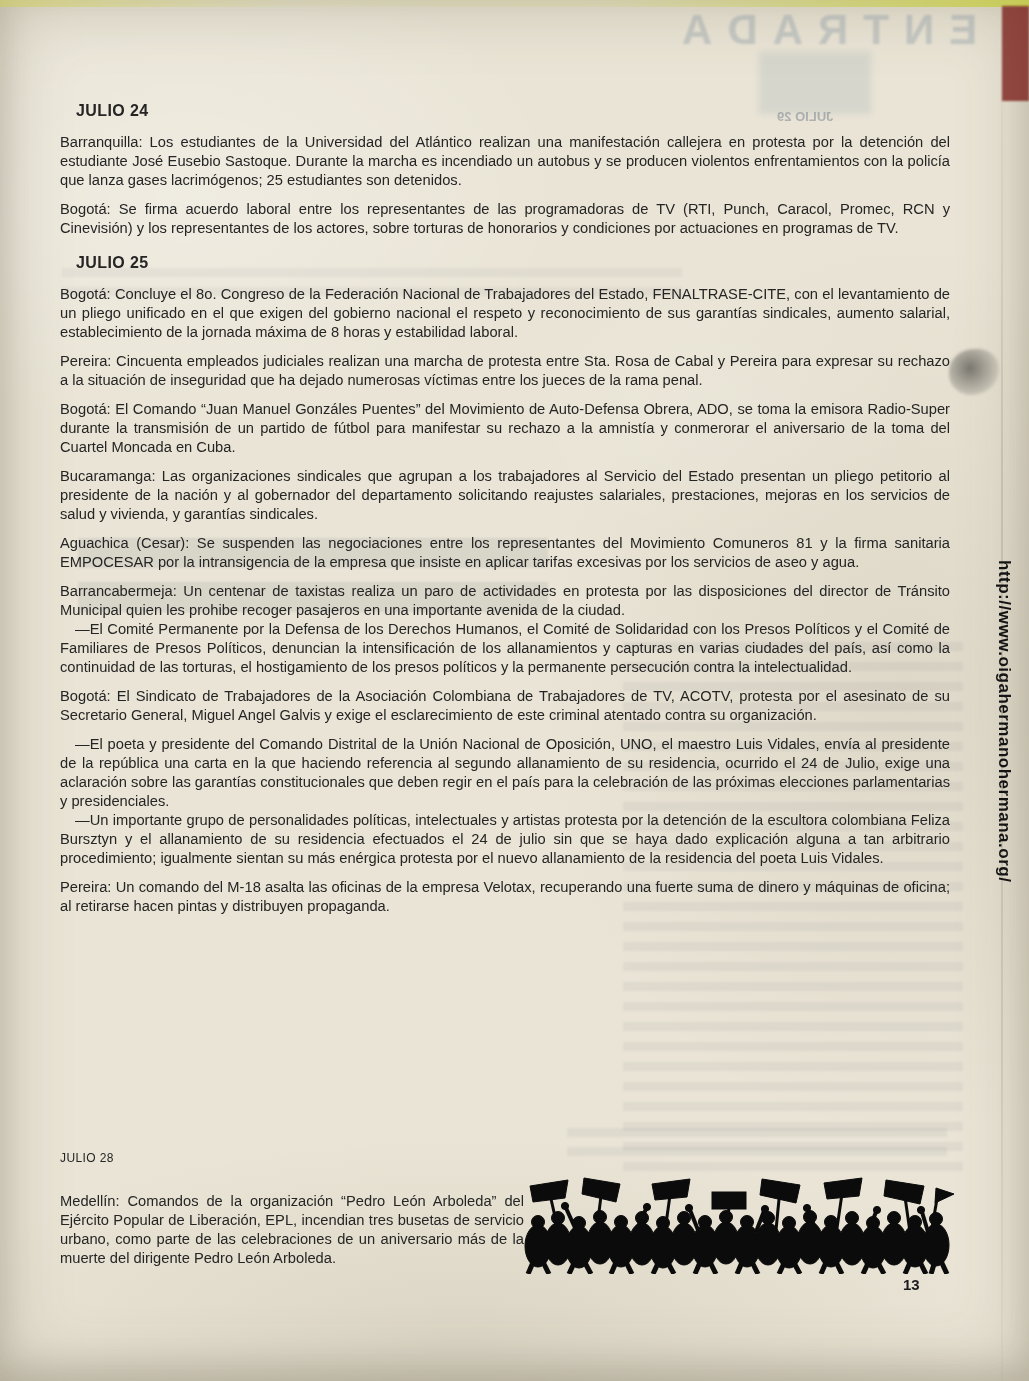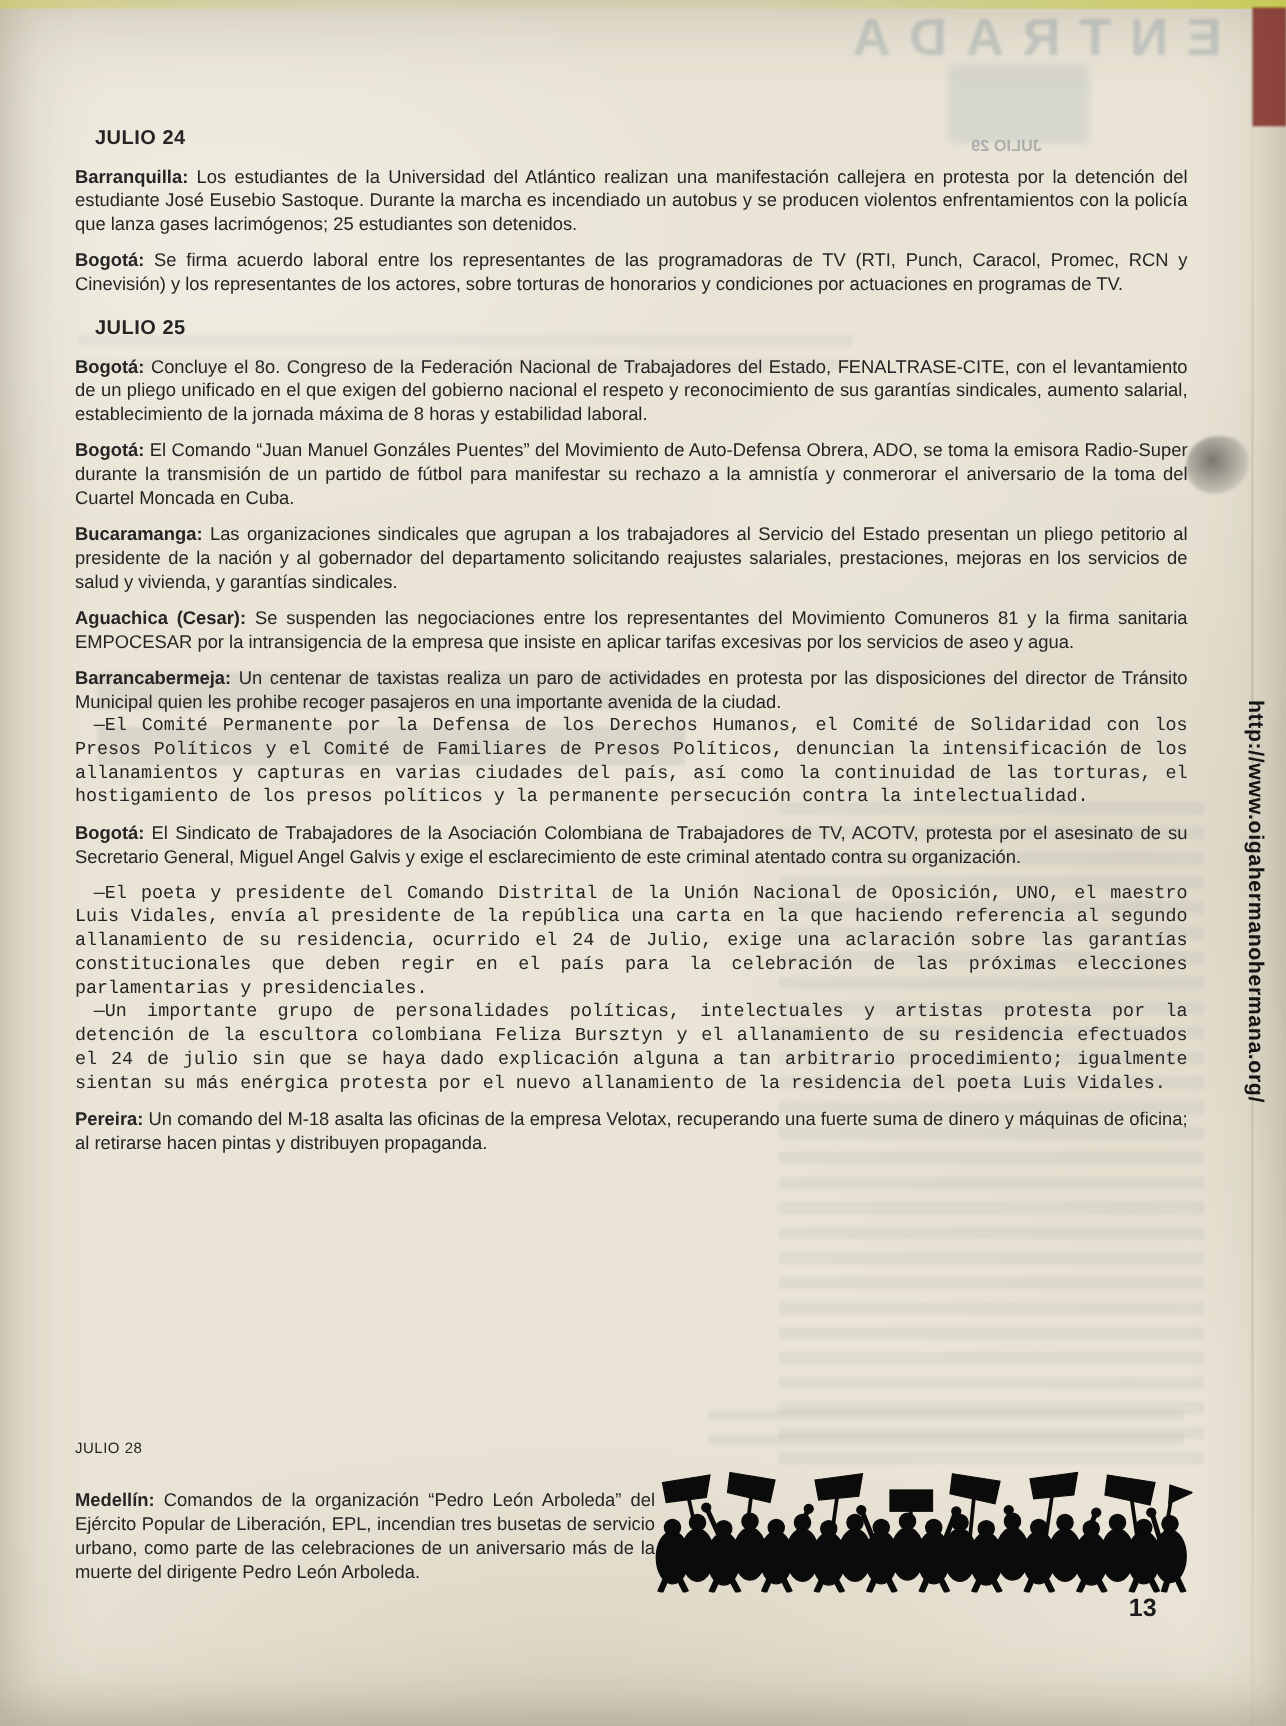--- a/index.html
+++ b/index.html
@@ -11,31 +11,31 @@
       radial-gradient(ellipse 760px 280px at 45% 97%, rgba(120,108,84,.12), transparent 72%),
       radial-gradient(ellipse 300px 200px at 70% 30%, rgba(255,255,255,.12), transparent 70%),
       #e9e4d5;
     box-shadow:inset 0 0 70px rgba(92,82,60,.28), inset 0 -14px 30px rgba(92,82,60,.18);
     font-family:"Liberation Sans","DejaVu Sans",sans-serif;
     color:#252525;
   }
   
   .main-flow{position:absolute;left:60px;top:101px;width:890px;font-size:14.7px;line-height:19px;}
   .main-flow p.entry{margin:0 0 10px;text-align:justify;}
-  .main-flow p.dash, .main-flow p.dash-tight{margin:0 0 10px;text-align:justify;text-indent:15px;font-family:Liberation Mono, monospace;}
+  .main-flow p.dash, .main-flow p.dash-tight{margin:0 0 10px;text-align:justify;text-indent:15px;}
   .main-flow p.dash-tight{margin-top:-10px;}
   .main-flow h2.heading{font-size:16px;font-weight:bold;margin:15px 16px 13px;letter-spacing:.4px;}
   .main-flow h2.heading:first-child{margin-top:0;}
-  b.lead{font-weight:bold;}
+  b.lead{font-weight:normal;}
   
   .bottom-block{position:absolute;left:60px;top:1149px;width:464px;font-size:14.7px;line-height:19px;}
   .bottom-block h2{font-size:12px;font-weight:normal;margin:0 0 24px;letter-spacing:.4px;}
   .bottom-block p{margin:0;text-align:justify;}
   .crowd{position:absolute;left:524px;top:1176px;width:430px;height:98px;}
-  .page-number{position:absolute;left:903px;top:1276px;font-size:20px;font-weight:bold;color:#1c1c1c;}
+  .page-number{position:absolute;left:903px;top:1276px;font-size:15px;font-weight:bold;color:#1c1c1c;}
   
   .vertical-url{
     position:absolute;top:560px;right:15px;
     writing-mode:vertical-rl;text-orientation:sideways;
     font-size:17px;font-weight:bold;letter-spacing:.5px;color:#141414;
   }
   
   .top-strip{position:absolute;top:0;left:0;width:1029px;height:7px;
     background:linear-gradient(90deg, rgba(208,208,88,.55), rgba(208,208,88,.10) 28%, rgba(208,208,88,.16) 58%, rgba(198,205,64,.8));}
   .ghost-masthead{position:absolute;top:6px;right:52px;transform:scaleX(-1);
@@ -74,20 +74,21 @@
   <div class="showthrough st-band2"></div>
   <div class="stain"></div>
   <div class="crease"></div>
 
   <div class="main-flow">
       <h2 class="heading">JULIO 24</h2>
       <p class="entry"><b class="lead">Barranquilla:</b><span> Los estudiantes de la Universidad del Atlántico realizan una manifestación callejera en protesta por la detención del estudiante José Eusebio Sastoque. Durante la marcha es incendiado un autobus y se producen violentos enfrentamientos con la policía que lanza gases lacrimógenos; 25 estudiantes son detenidos.</span></p>
       <p class="entry"><b class="lead">Bogotá:</b><span> Se firma acuerdo laboral entre los representantes de las programadoras de TV (RTI, Punch, Caracol, Promec, RCN y Cinevisión) y los representantes de los actores, sobre torturas de honorarios y condiciones por actuaciones en programas de TV.</span></p>
       <h2 class="heading">JULIO 25</h2>
       <p class="entry"><b class="lead">Bogotá:</b><span> Concluye el 8o. Congreso de la Federación Nacional de Trabajadores del Estado, FENALTRASE-CITE, con el levantamiento de un pliego unificado en el que exigen del gobierno nacional el respeto y reconocimiento de sus garantías sindicales, aumento salarial, establecimiento de la jornada máxima de 8 horas y estabilidad laboral.</span></p>
+      <p class="entry"><b class="lead">Pereira:</b><span> Cincuenta empleados judiciales realizan una marcha de protesta entre Sta. Rosa de Cabal y Pereira para expresar su rechazo a la situación de inseguridad que ha dejado numerosas víctimas entre los jueces de la rama penal.</span></p>
       <p class="entry"><b class="lead">Bogotá:</b><span> El Comando “Juan Manuel Gonzáles Puentes” del Movimiento de Auto-Defensa Obrera, ADO, se toma la emisora Radio-Super durante la transmisión de un partido de fútbol para manifestar su rechazo a la amnistía y conmerorar el aniversario de la toma del Cuartel Moncada en Cuba.</span></p>
       <p class="entry"><b class="lead">Bucaramanga:</b><span> Las organizaciones sindicales que agrupan a los trabajadores al Servicio del Estado presentan un pliego petitorio al presidente de la nación y al gobernador del departamento solicitando reajustes salariales, prestaciones, mejoras en los servicios de salud y vivienda, y garantías sindicales.</span></p>
       <p class="entry"><b class="lead">Aguachica (Cesar):</b><span> Se suspenden las negociaciones entre los representantes del Movimiento Comuneros 81 y la firma sanitaria EMPOCESAR por la intransigencia de la empresa que insiste en aplicar tarifas excesivas por los servicios de aseo y agua.</span></p>
       <p class="entry"><b class="lead">Barrancabermeja:</b><span> Un centenar de taxistas realiza un paro de actividades en protesta por las disposiciones del director de Tránsito Municipal quien les prohibe recoger pasajeros en una importante avenida de la ciudad.</span></p>
       <p class="dash-tight">—El Comité Permanente por la Defensa de los Derechos Humanos, el Comité de Solidaridad con los Presos Políticos y el Comité de Familiares de Presos Políticos, denuncian la intensificación de los allanamientos y capturas en varias ciudades del país, así como la continuidad de las torturas, el hostigamiento de los presos políticos y la permanente persecución contra la intelectualidad.</p>
       <p class="entry"><b class="lead">Bogotá:</b><span> El Sindicato de Trabajadores de la Asociación Colombiana de Trabajadores de TV, ACOTV, protesta por el asesinato de su Secretario General, Miguel Angel Galvis y exige el esclarecimiento de este criminal atentado contra su organización.</span></p>
       <p class="dash">—El poeta y presidente del Comando Distrital de la Unión Nacional de Oposición, UNO, el maestro Luis Vidales, envía al presidente de la república una carta en la que haciendo referencia al segundo allanamiento de su residencia, ocurrido el 24 de Julio, exige una aclaración sobre las garantías constitucionales que deben regir en el país para la celebración de las próximas elecciones parlamentarias y presidenciales.</p>
       <p class="dash-tight">—Un importante grupo de personalidades políticas, intelectuales y artistas protesta por la detención de la escultora colombiana Feliza Bursztyn y el allanamiento de su residencia efectuados el 24 de julio sin que se haya dado explicación alguna a tan arbitrario procedimiento; igualmente sientan su más enérgica protesta por el nuevo allanamiento de la residencia del poeta Luis Vidales.</p>
       <p class="entry"><b class="lead">Pereira:</b><span> Un comando del M-18 asalta las oficinas de la empresa Velotax, recuperando una fuerte suma de dinero y máquinas de oficina; al retirarse hacen pintas y distribuyen propaganda.</span></p>
     </div>

